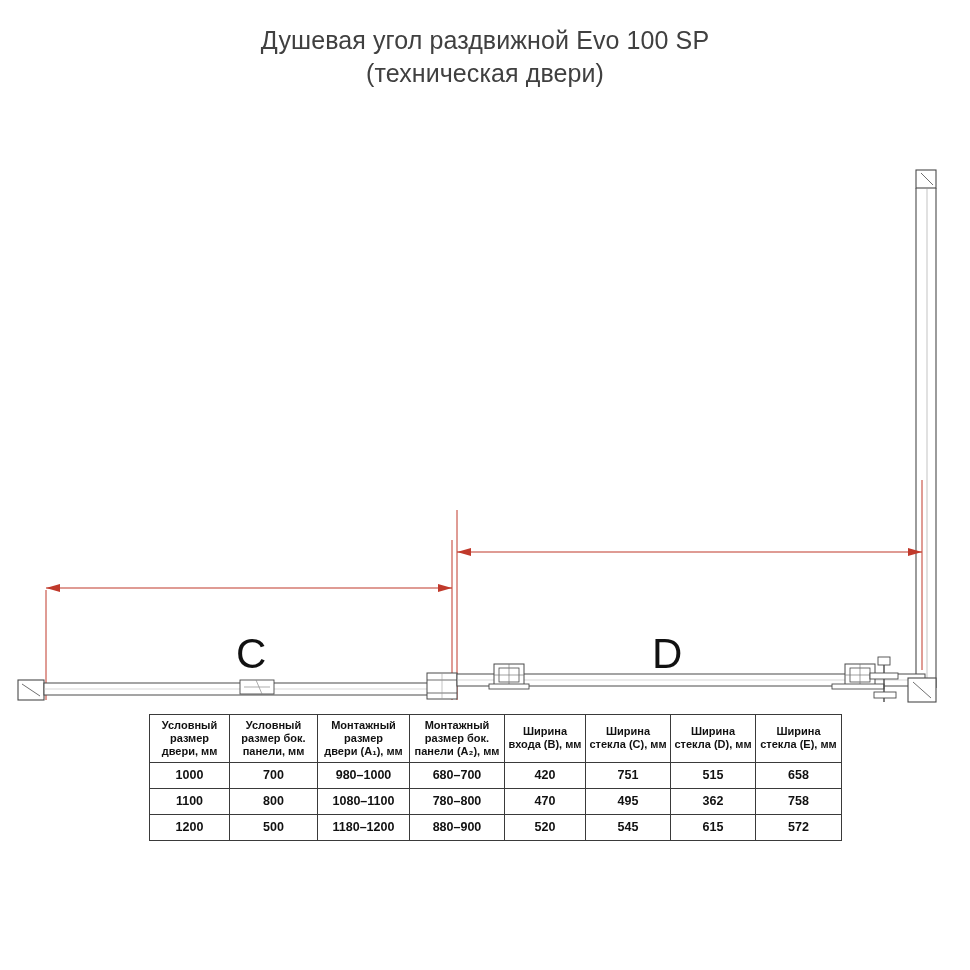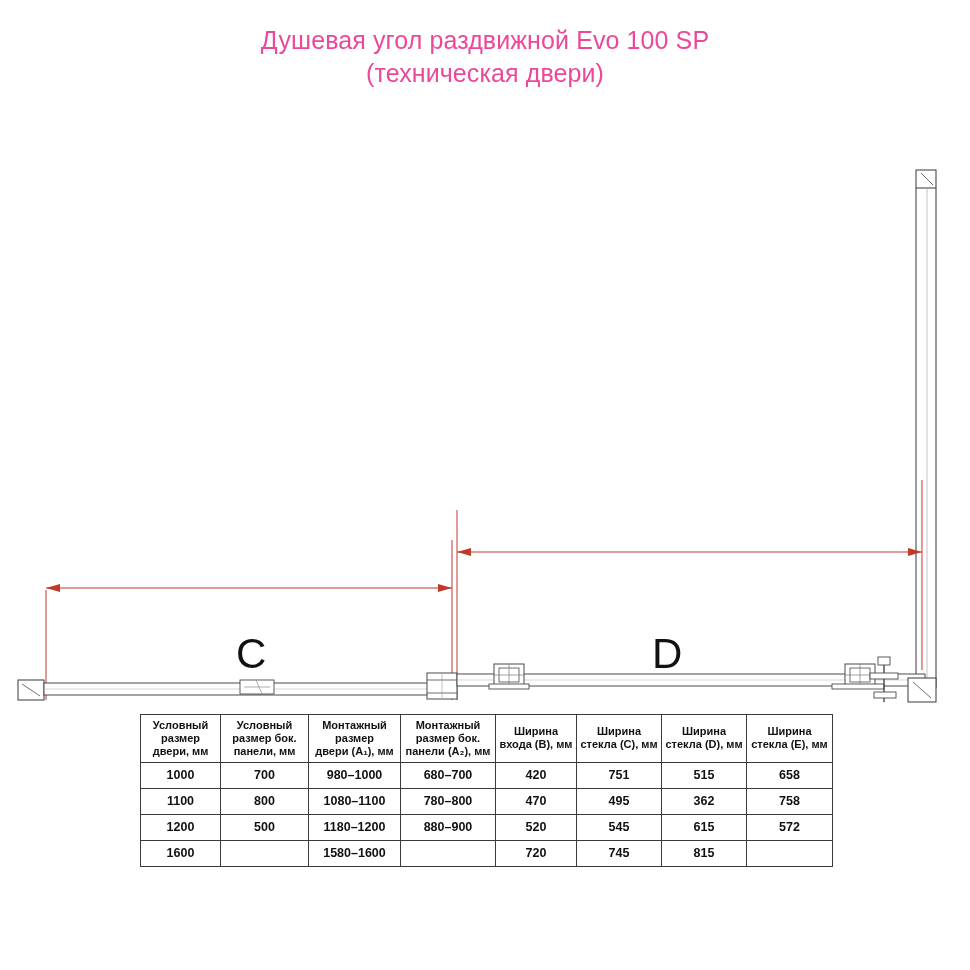--- a/index.html
+++ b/index.html
@@ -21,21 +21,21 @@
     position: absolute;
     top: 24px;
     left: 0;
     width: 970px;
     text-align: center;
     line-height: 1.32;
   }
   #title-block .line {
     font-size: 25px;
     letter-spacing: 0.1px;
-    color: #ec4899;
+    color: #404040;
   }
 
   
   #drawing {
     position: absolute;
     top: 140px;
     left: 0;
     width: 970px;
     height: 580px;
   }
@@ -47,21 +47,21 @@
     font-size: 42px;
     color: #111;
     font-family: "Liberation Sans", sans-serif;
   }
   #letter-c { left: 236px; top: 490px; }
   #letter-d { left: 652px; top: 490px; }
 
   
   #spec-table {
     position: absolute;
-    left: 140px;
+    left: 149px;
     top: 714px;
     border-collapse: collapse;
     font-size: 11.5px;
   }
   #spec-table th, #spec-table td {
     border: 1px solid #3a3a3a;
     text-align: center;
     color: #111;
   }
   #spec-table th {
@@ -255,25 +255,15 @@
     <tr>
       <td>1200</td>
       <td>500</td>
       <td>1180–1200</td>
       <td>880–900</td>
       <td>520</td>
       <td>545</td>
       <td>615</td>
       <td>572</td>
     </tr>
-    <tr>
-      <td>1600</td>
-      <td class="empty"></td>
-      <td>1580–1600</td>
-      <td class="empty"></td>
-      <td>720</td>
-      <td>745</td>
-      <td>815</td>
-      <td class="empty"></td>
-    </tr>
 
   </tbody>
 </table>
 
 </body></html>

